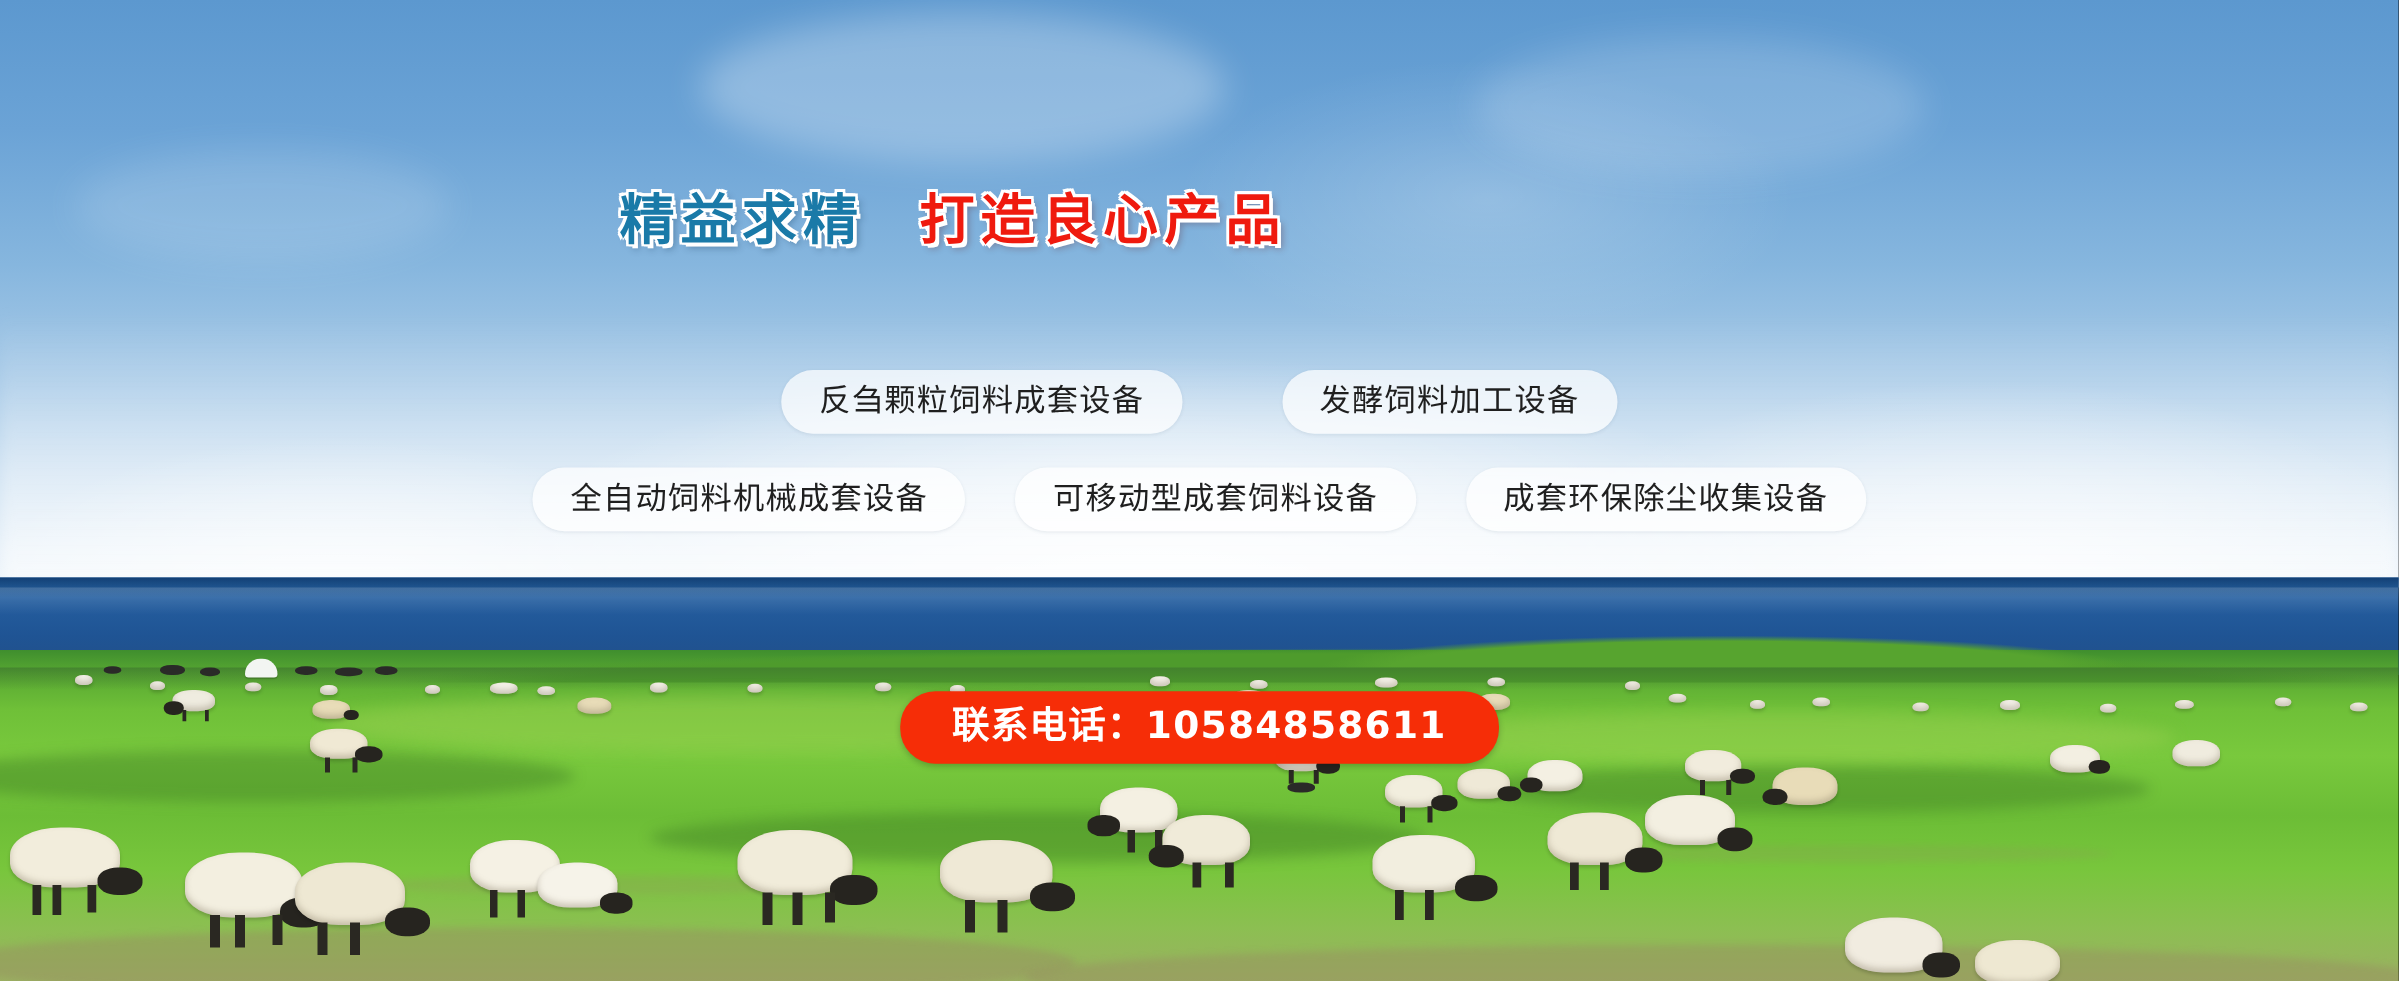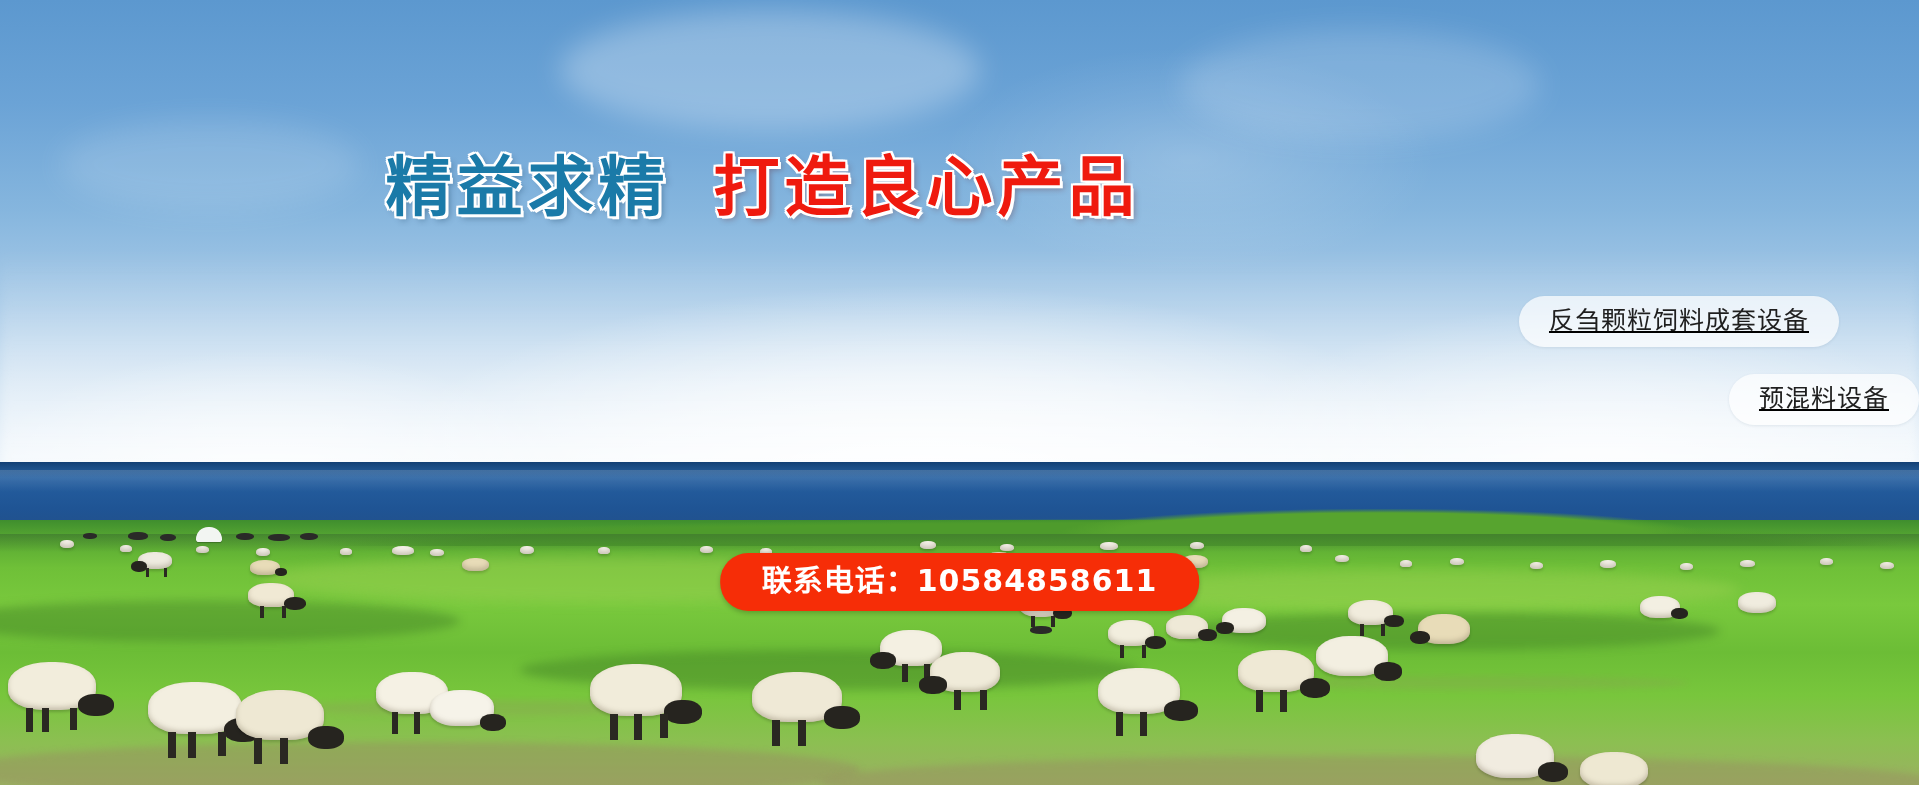--- a/index.html
+++ b/index.html
@@ -147,21 +147,21 @@
 
   
   .headline {
     position: absolute;
     left: 0; top: 155px;
     width: 1525px;
     text-align: center;
     white-space: nowrap;
     font-family: "DejaVu Sans", "Liberation Sans", sans-serif;
     font-weight: bold;
-    font-size: 66px;
+    font-size: 44px;
     letter-spacing: 5px;
     line-height: 1;
   }
   .headline .blue {
     color: #1a7aa8;
     text-shadow:
       2px 0 0 #fff, -2px 0 0 #fff, 0 2px 0 #fff, 0 -2px 0 #fff,
       2px 2px 0 #fff, -2px 2px 0 #fff, 2px -2px 0 #fff, -2px -2px 0 #fff,
       3px 3px 0 #fff, 4px 4px 6px rgba(0,40,70,.35);
   }
@@ -175,24 +175,23 @@
   }
 
   
   .pill-rows {
     position: absolute;
     left: 0; top: 296px;
     width: 1919px;
   }
   .pill-row {
     display: flex;
-    justify-content: flex-end;
+    justify-content: center;
     align-items: center;
     margin-bottom: 27px;
-    text-decoration: underline;
   }
   .pill-row .spacer { width: 40px; flex: 0 0 auto; }
   .pill {
     background: rgba(255,255,255,.72);
     border-radius: 26px;
     padding: 8px 30px 10px;
     font-family: "DejaVu Sans", "Liberation Sans", sans-serif;
     font-size: 25px;
     font-weight: 500;
     color: #1f1f1f;
@@ -491,27 +490,34 @@
   <div class="headline">
     <span class="blue">精益求精</span><span class="gap"></span><span class="red">打造良心产品</span>
   </div>
 
   <div class="pill-rows">
 
     <div class="pill-row" id="row1">
       <div class="pill">反刍颗粒饲料成套设备</div>
       <div class="spacer"></div>
       <div class="spacer"></div>
-    </div>
-
+      <div class="pill">发酵饲料加工设备</div>
+    </div>
+
+    <div class="pill-row" id="row2">
+      <div class="pill">全自动饲料机械成套设备</div>
+      <div class="spacer"></div>
+      <div class="pill">可移动型成套饲料设备</div>
+      <div class="spacer"></div>
+      <div class="pill">成套环保除尘收集设备</div>
+    </div>
 
     <div class="pill-row" id="row3">
       <div class="spacer"></div>
       <div class="spacer"></div>
       <div class="spacer"></div>
-      <div class="pill">预混料设备</div>
     </div>
 
   </div>
 
   <div class="phone-bar">联系电话：10584858611</div>
 
 </div>
 
 </body></html>

